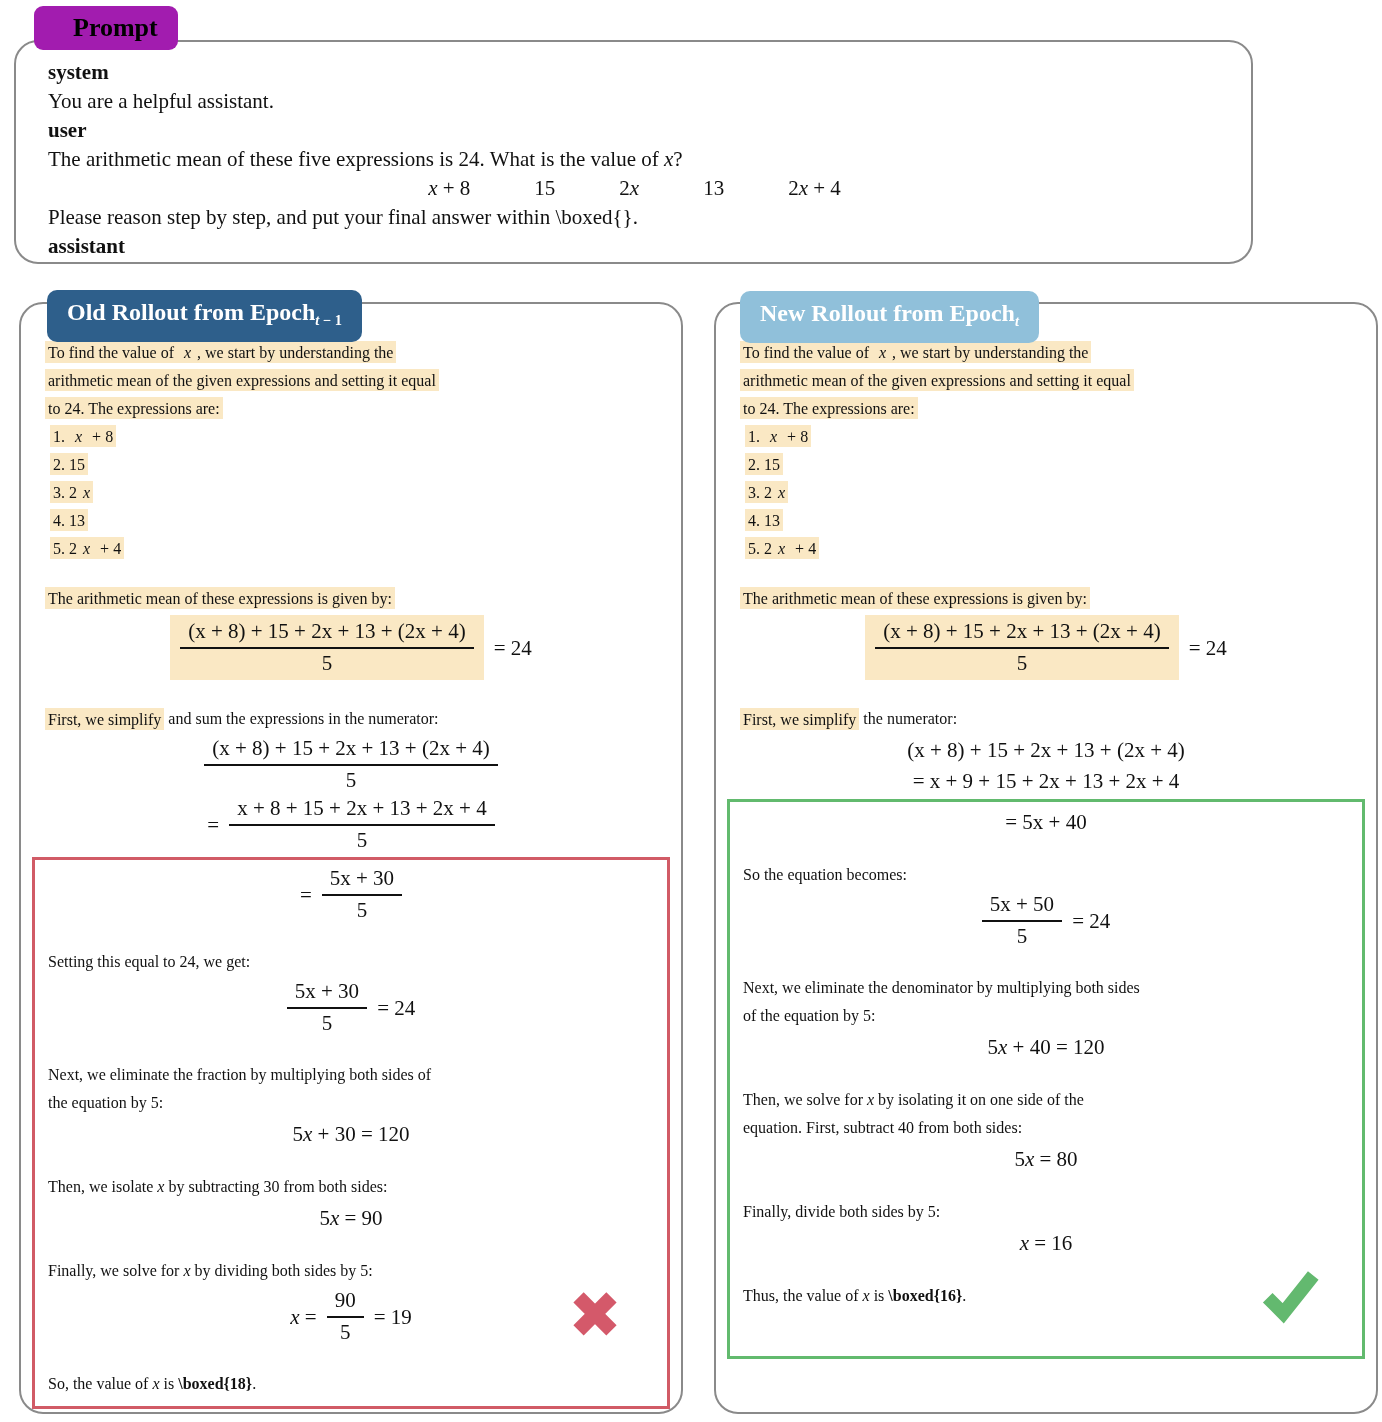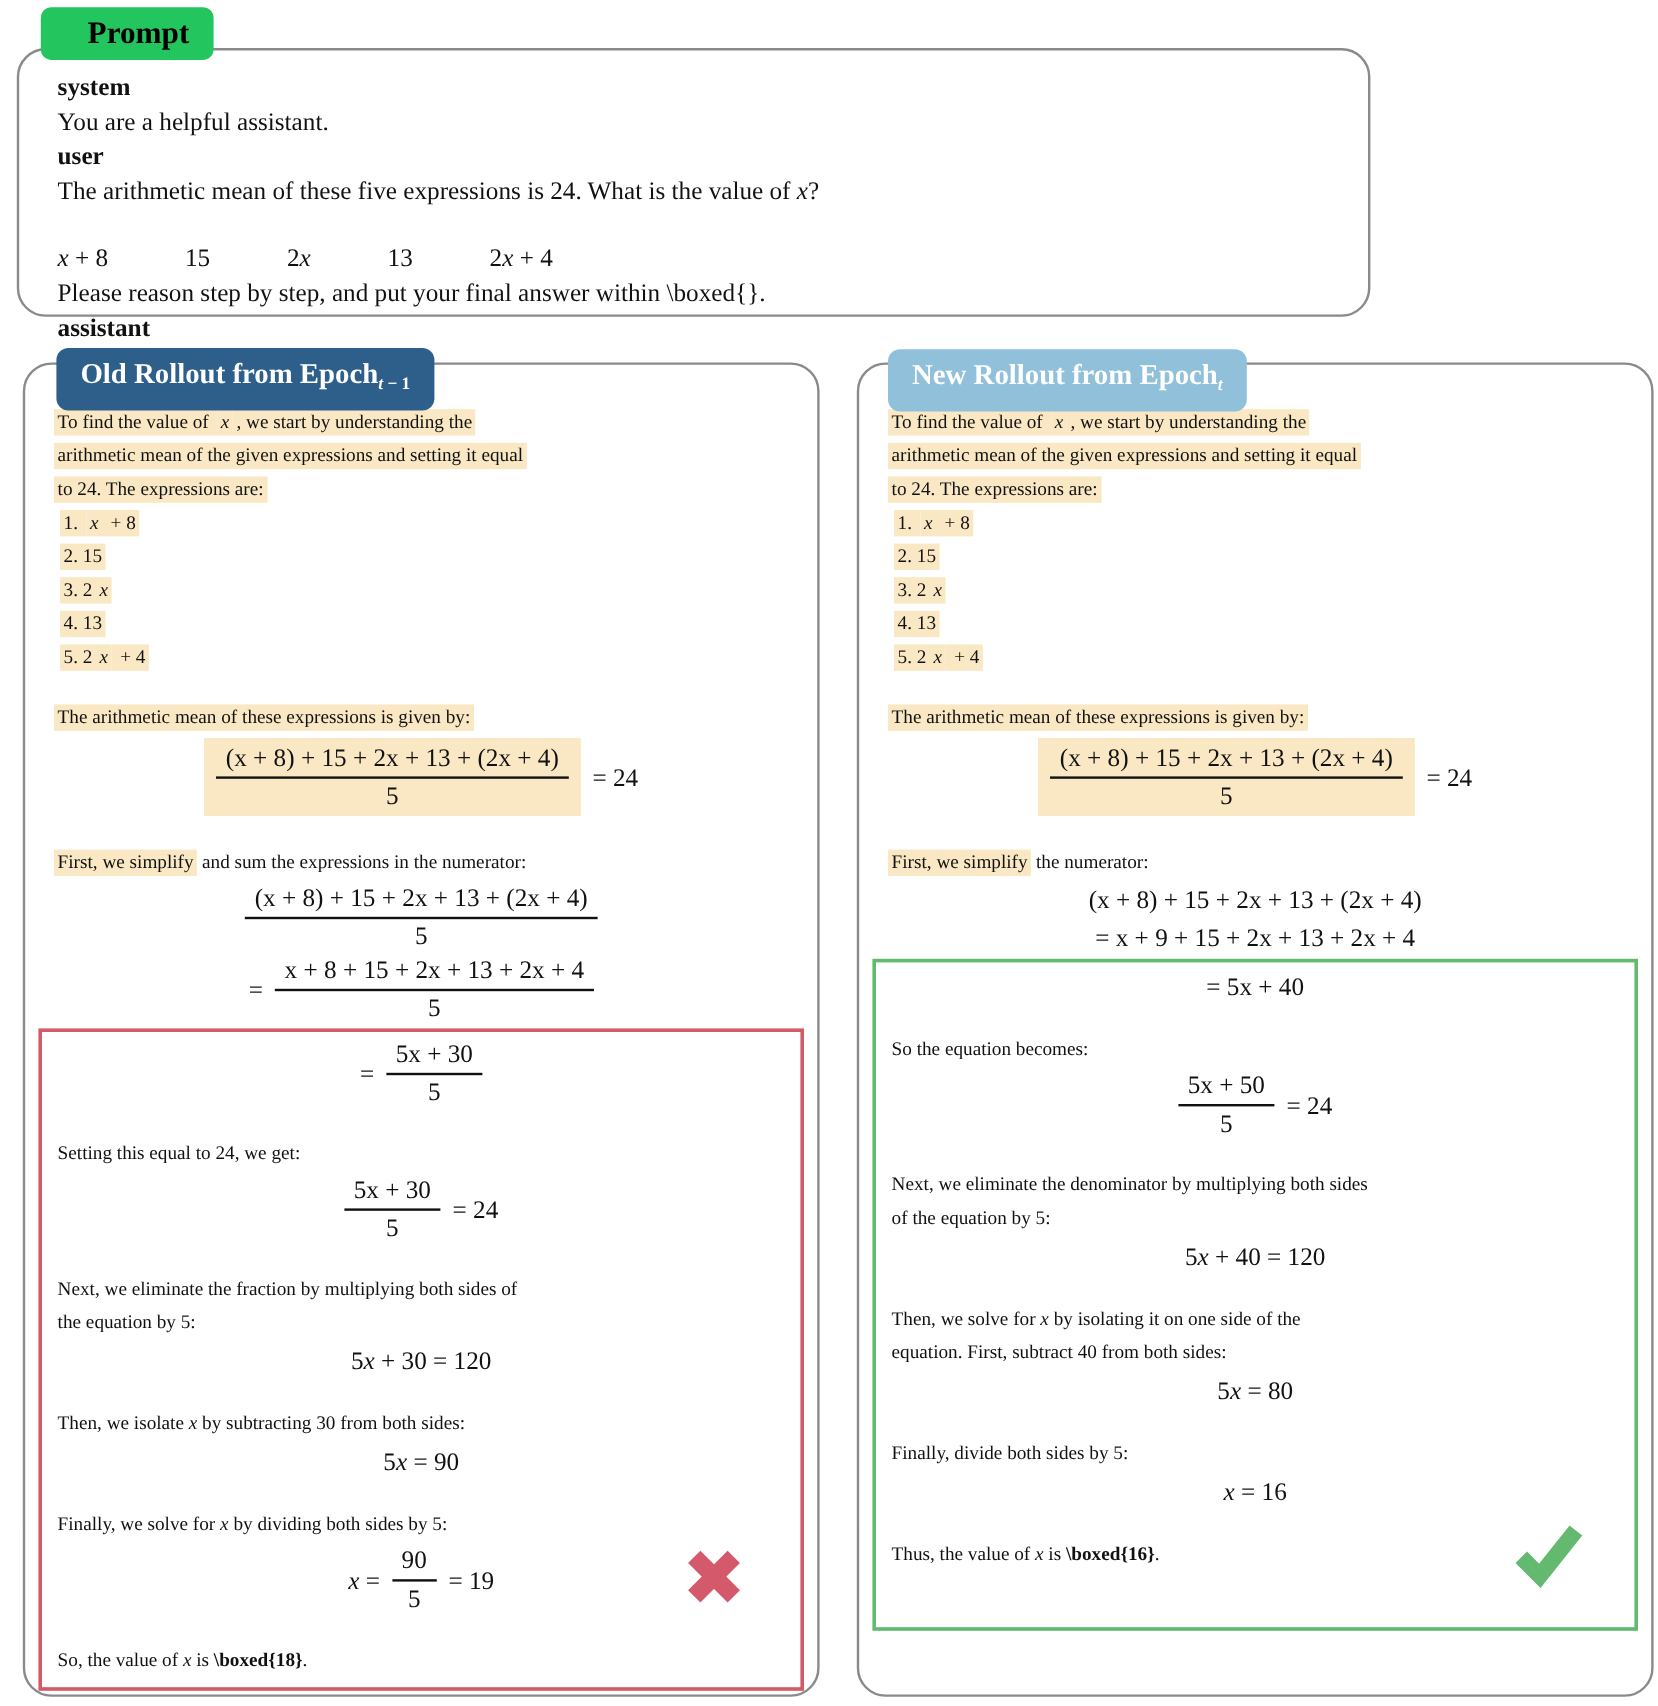--- a/index.html
+++ b/index.html
@@ -3,27 +3,27 @@
 <meta charset="utf-8">
 <style>
   html,body{margin:0;padding:0;background:#fff;}
   .canvas{position:relative;width:1382px;height:1422px;background:#fff;
     font-family:"Liberation Serif",serif;color:#111;overflow:hidden;}
 
   
   .badge{position:absolute;z-index:5;font-weight:bold;font-size:24px;line-height:28px;
     padding:8px 20px;border-radius:10px;white-space:nowrap;}
   .badge .para{font-size:24px;line-height:28px;margin:0;}
-  .badge-prompt{left:34px;top:6px;background:#22c55e;color:#000;font-size:26px;border-radius:9px;padding-left:39px;}
+  .badge-prompt{left:34px;top:6px;background:#a21caf;color:#000;font-size:26px;border-radius:9px;padding-left:39px;}
   .badge-old{left:47px;top:290px;background:#2e5f8b;color:#fff;}
   .badge-new{left:740px;top:291px;background:#90c0da;color:#fff;}
 
   
   .outerbox{position:absolute;background:#fff;border:2.5px solid #8a8a8a;border-radius:24px;box-sizing:border-box;}
-  .prompt-box{left:14px;top:40px;width:1128px;height:224px;}
+  .prompt-box{left:14px;top:40px;width:1239px;height:224px;}
   .panel-old{left:19px;top:302px;width:664px;height:1112px;}
   .panel-new{left:714px;top:302px;width:664px;height:1112px;}
 
   .prompt-content{padding:16px 30px 0 32px;font-size:21px;line-height:29px;}
   .prompt-content .para{font-size:21px;line-height:29px;}
   .panel-content{padding:34px 24px 6px;}
 
   
   .para{font-size:16px;line-height:28px;margin:0;position:relative;}
   .listitem{padding-left:5px;}
@@ -45,21 +45,21 @@
   
   .rbox{position:relative;box-sizing:border-box;margin:4px -13px 0;padding:3px 13px 8px;}
   .box-red{border:3px solid #d15b66;}
   .box-green{border:3px solid #62ba6e;padding-bottom:46px;}
 
   
   .mark{position:absolute;right:28px;top:50%;transform:translateY(-55%);width:62px;height:62px;}
   .mark svg{width:100%;height:100%;display:block;}
 
   
-  .expr-row{display:flex;gap:64px;font-size:21px;line-height:29px;margin-top:27px;}
+  .expr-row{display:flex;justify-content:center;gap:64px;font-size:21px;line-height:29px;}
   .gap{width:100%;}
 </style>
 </head>
 <body>
 
 <div class="canvas">
 
   <div class="badge badge-prompt">Prompt</div>
   <div class="outerbox prompt-box">
     <div class="prompt-content">

